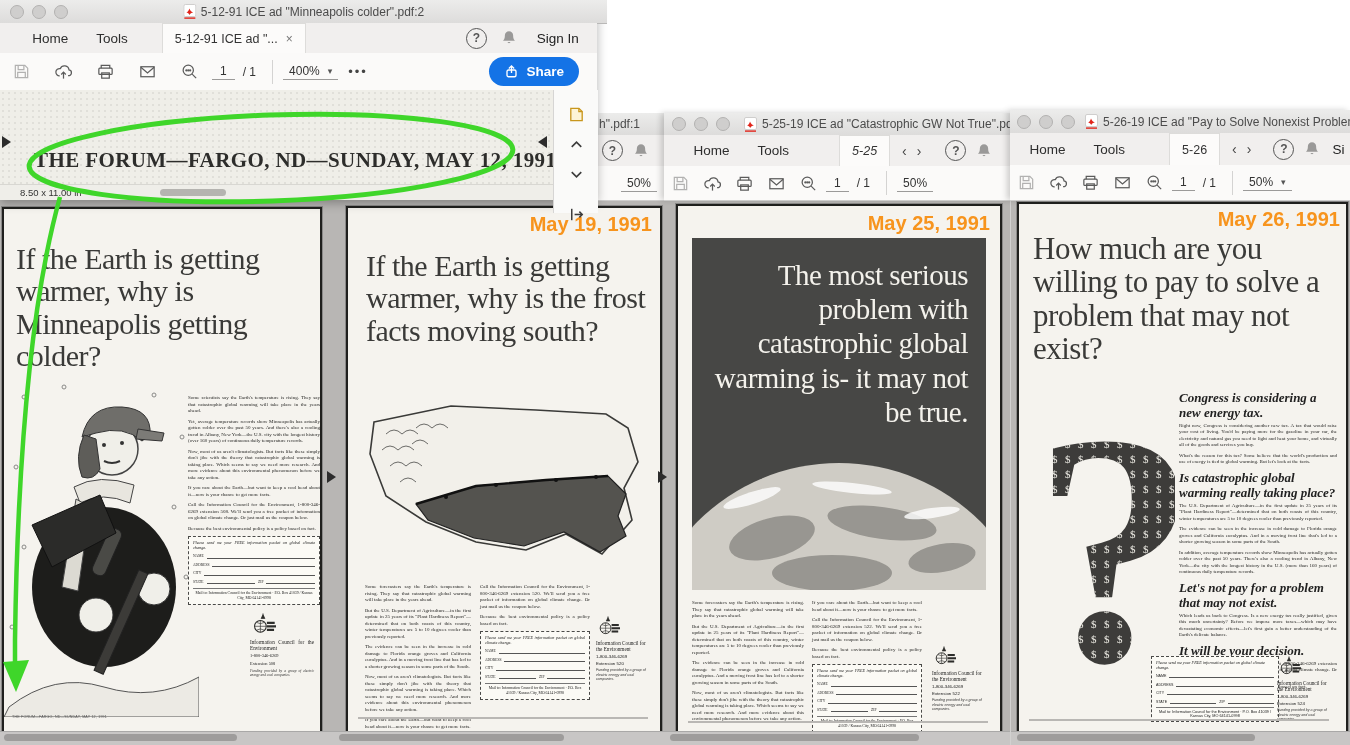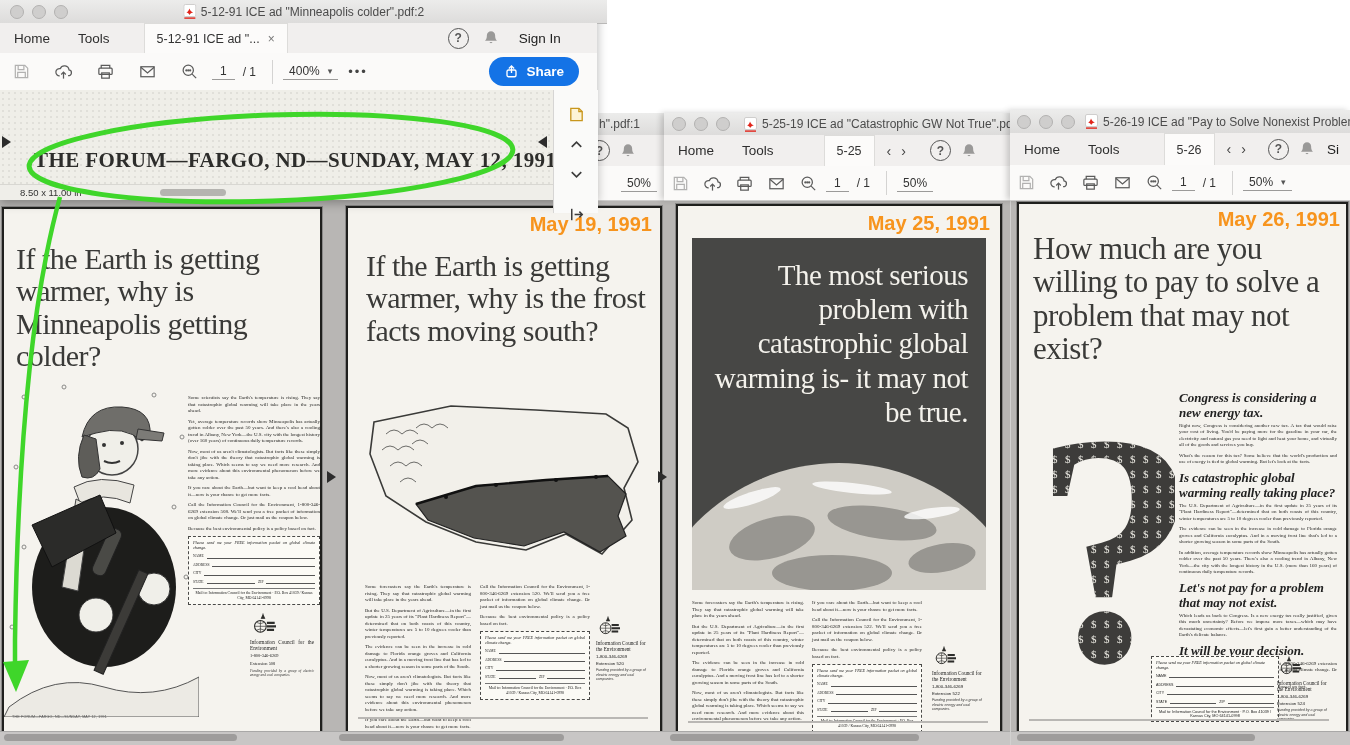--- a/index.html
+++ b/index.html
@@ -5,21 +5,21 @@
   html,body{margin:0;padding:0;background:#e8e8e8;}
   .stage{position:relative;width:1350px;height:745px;background:#ffffff;overflow:hidden;
          font-family:"Liberation Sans",sans-serif;-webkit-font-smoothing:antialiased;}
   .r{position:absolute;}
   
   .titlebar{background:linear-gradient(#ececeb,#dddcdb);border-bottom:1px solid #b9b8b7;
             display:flex;align-items:center;}
   .tl{width:12px;height:12px;border-radius:50%;background:#cfcecd;border:1px solid #b3b2b1;
       display:inline-block;margin-right:8px;flex:0 0 auto;}
   .win-title{font-size:12px;color:#4b4b4b;white-space:nowrap;overflow:hidden;display:flex;align-items:center;gap:5px;}
-  .tabbar{background:#f1efee;border-bottom:2px solid #a16207;display:flex;align-items:center;}
+  .tabbar{background:#f1efee;border-bottom:2px solid #a16207;display:flex;align-items:center;justify-content:center;}
   .tabbtn{font-size:13.5px;color:#2e2e2e;padding:0 14px;cursor:default;}
   .activetab{background:#fcfbfa;border:1px solid #dddcda;border-bottom:none;height:100%;
              display:flex;align-items:center;gap:8px;font-size:12.5px;color:#333;padding:0 12px;}
   .closex{color:#777;font-size:12px;}
   .toolbar{background:#fbfaf9;border-bottom:1px solid #cfcecd;display:flex;align-items:center;}
   .tb-i{width:20px;height:20px;display:inline-flex;align-items:center;justify-content:center;margin:0 11px;flex:0 0 auto;}
   .tb-i svg{width:19px;height:19px;}
   .pagefield{font-size:12px;color:#333;border-bottom:1px solid #9b9a99;padding:1px 8px;margin:0 2px;}
   .ofpage{font-size:12px;color:#333;margin:0 6px;}
   .vdiv{width:1px;height:24px;background:#d4d3d2;margin:0 10px;}
@@ -422,21 +422,21 @@
               <path d="M3 8.6c1.5-.6 2.6-2.2 3-4.1.8 2.4 2.4 3.6 4 3.8-1.8.4-3.2 1.4-3.8 2.7-.6-1.2-1.9-2.2-3.2-2.4z" fill="#e1251b"></path>
               <rect x="1" y="13.4" width="11" height="1.4" fill="#e1251b"></rect>
             </svg>
           </span>
         <span>5-25-19 ICE ad "Catastrophic GW Not True".pdf:1</span>
       </span>
     </div>
     <div class="tabbar r" style="left:0;top:22px;width:346px;height:31px;">
       <span class="tabbtn">Home</span>
       <span class="tabbtn">Tools</span>
-      <span class="activetab" style="margin-left:36px;">
+      <span class="activetab" style="margin-left:36px;font-style:italic;">
           <span>5-25</span>
         </span>
       <span style="font-size:14px;color:#444;margin-left:12px;">‹</span>
       <span style="font-size:14px;color:#444;margin-left:10px;">›</span>
       <span class="qc" style="margin-left:24px;">?</span>
       <span class="bellwrap tb-i" style="margin:0 0 0 8px;">
           <svg viewBox="0 0 20 20" fill="#9a9998" stroke="none">
             <path d="M10 2.6a4.6 4.6 0 0 1 4.6 4.6c0 4 1.4 5 2 5.8H3.4c.6-.8 2-1.8 2-5.8A4.6 4.6 0 0 1 10 2.6z"></path>
             <path d="M8.3 14.5a1.8 1.8 0 0 0 3.4 0z"></path>
           </svg>

